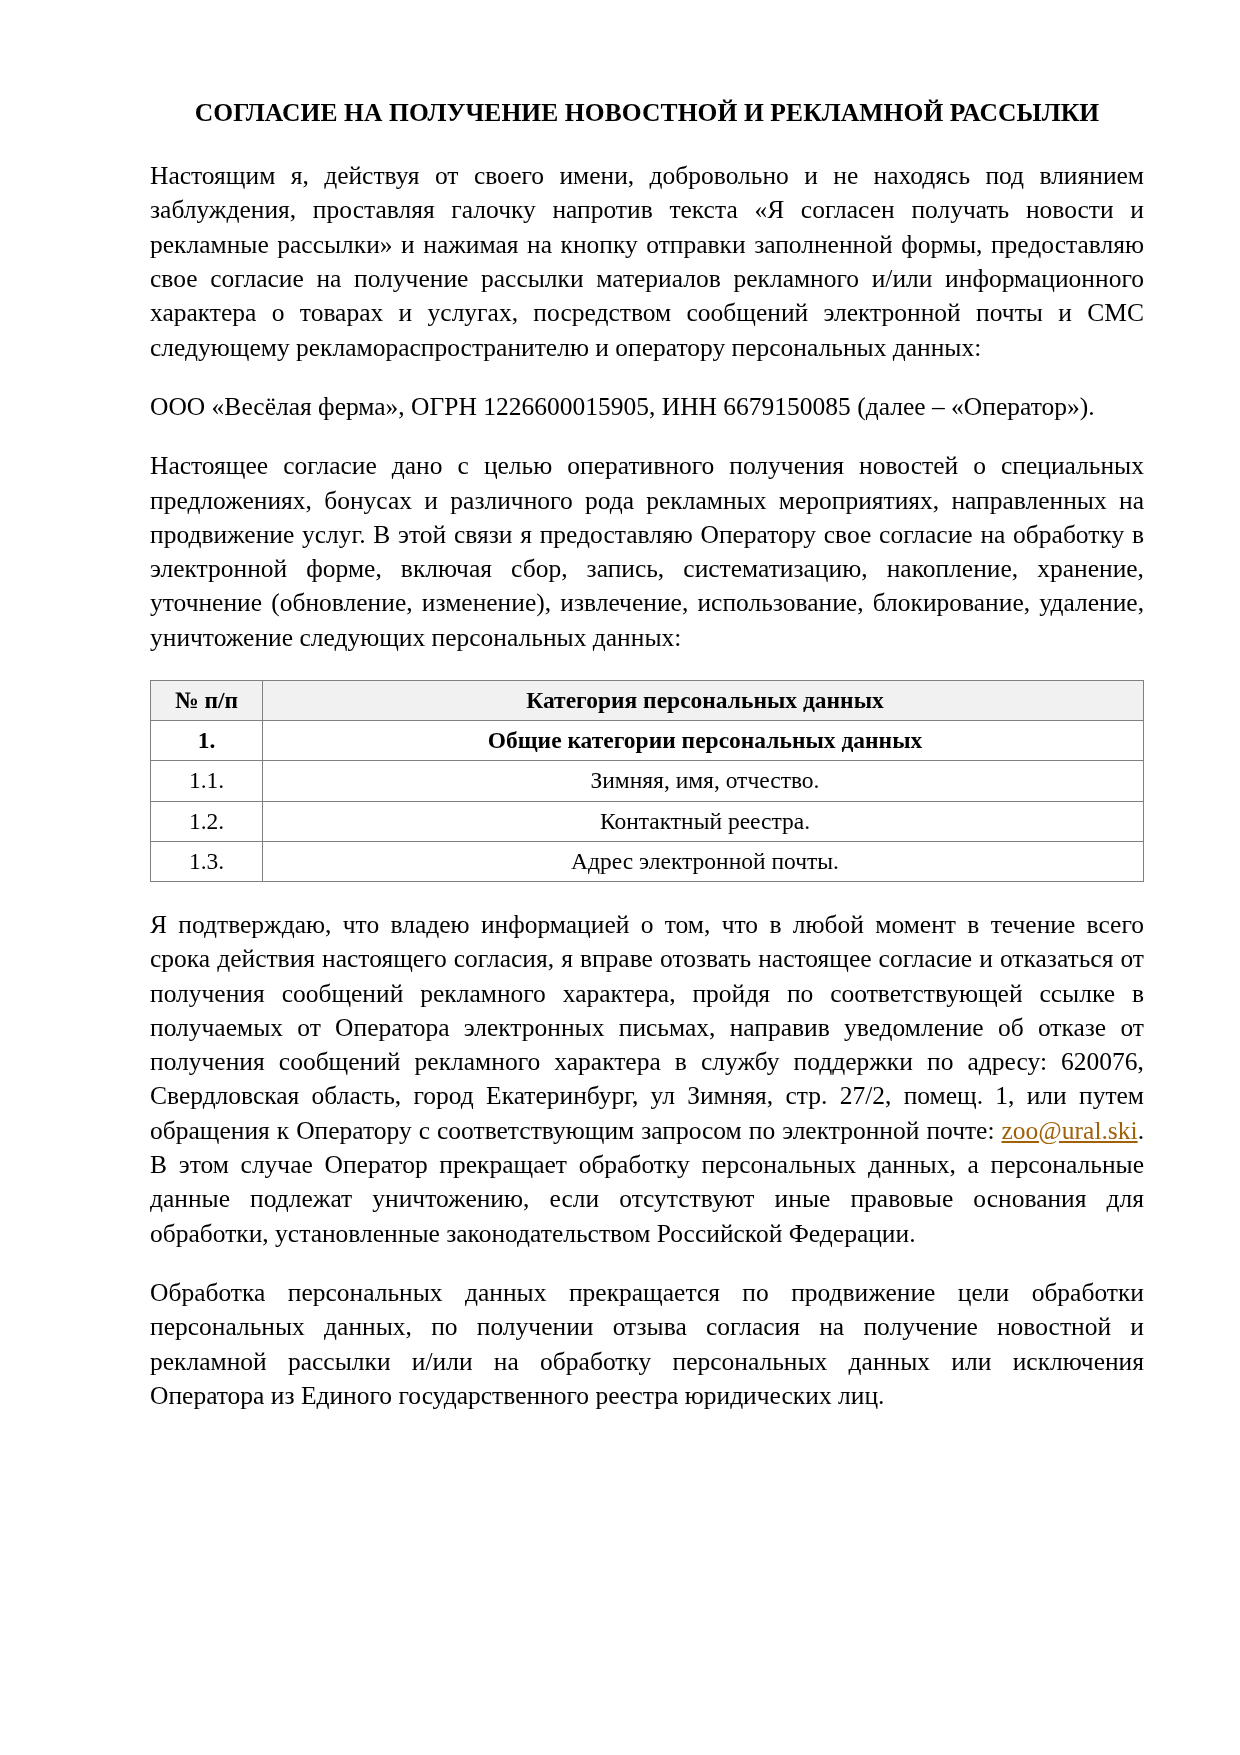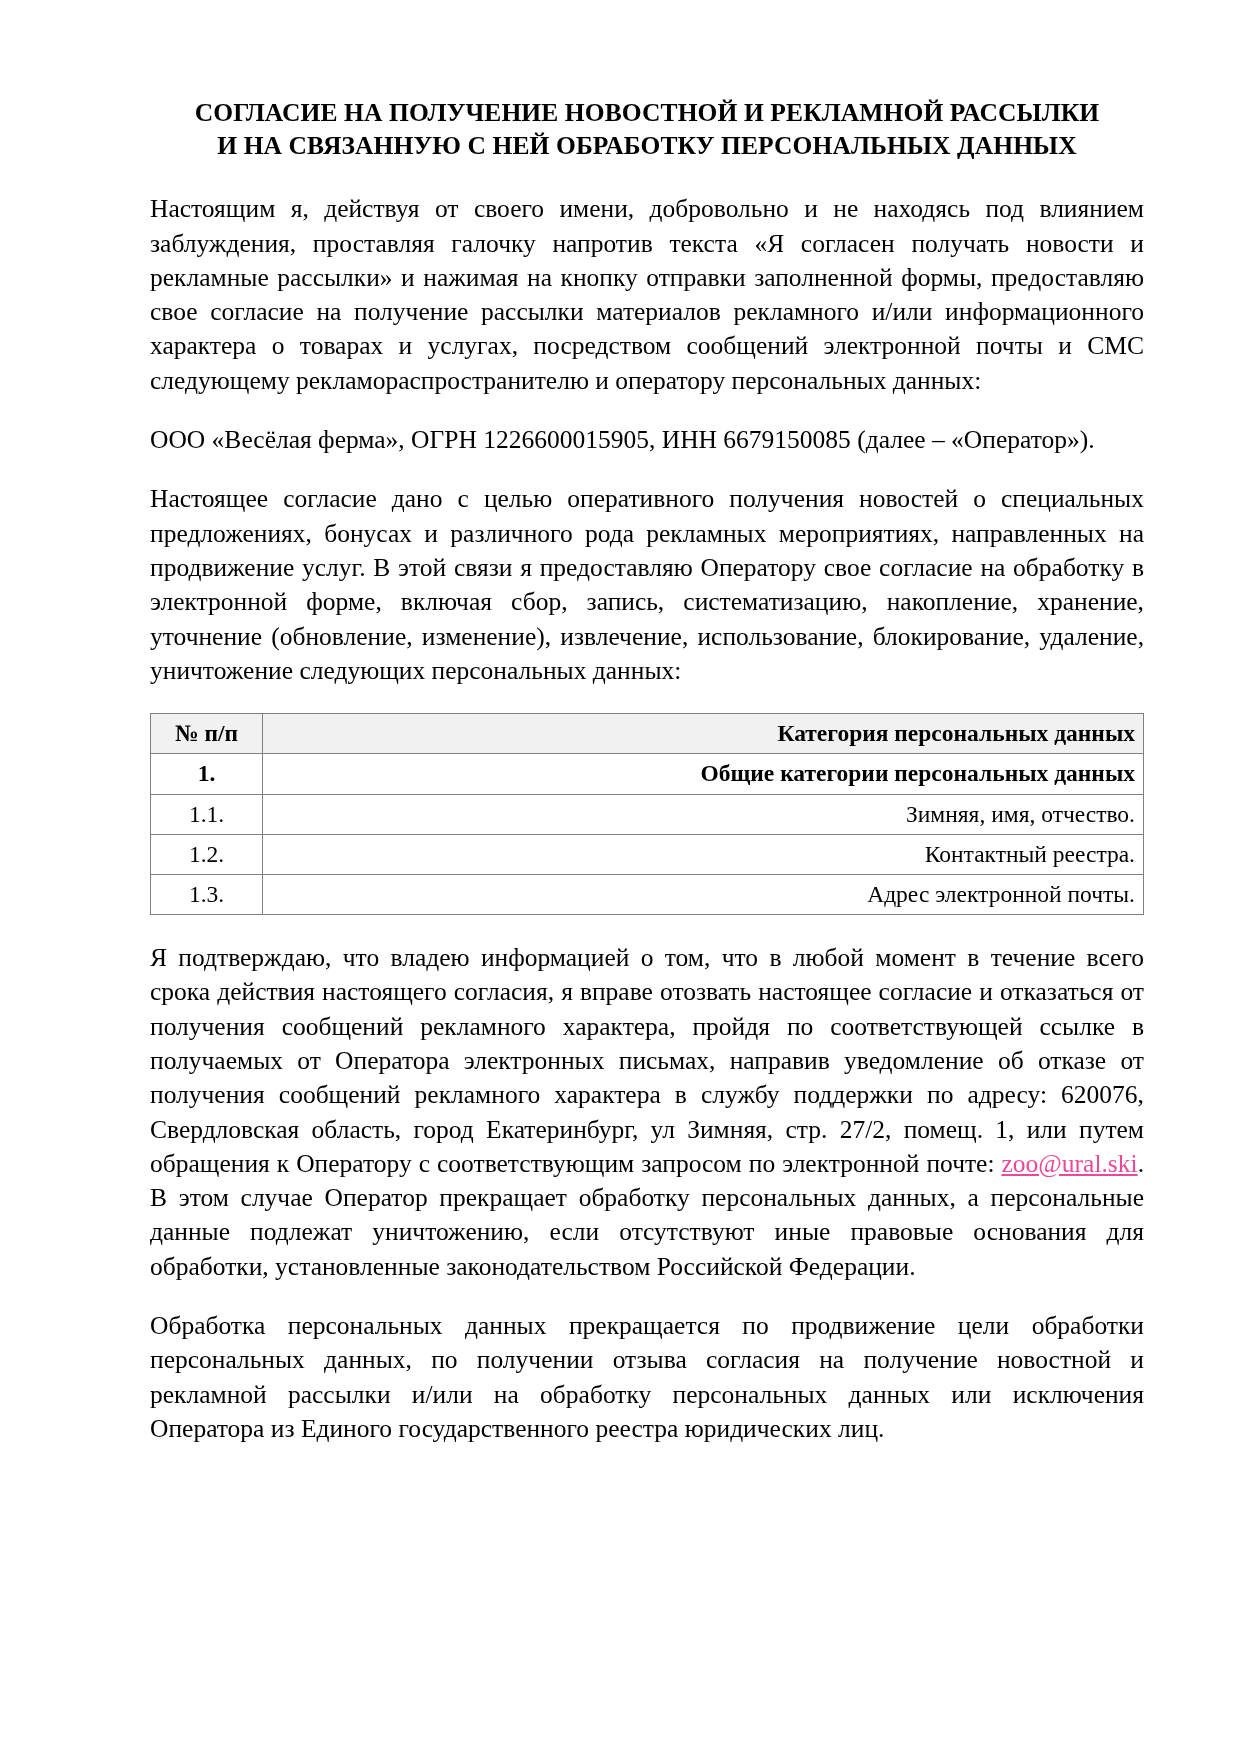--- a/index.html
+++ b/index.html
@@ -46,21 +46,21 @@
     hyphens: none;
   }
   p.body-par.last {
     margin-bottom: 0;
   }
   .nojust {
     text-align: left;
   }
 
   a.mail-link {
-    color: #ec4899;
+    color: #a16207;
     text-decoration: underline;
   }
 
   
   table.pd-table {
     width: 100%;
     border-collapse: collapse;
     margin: 15px 0 26px 0;
     table-layout: fixed;
   }
@@ -70,21 +70,21 @@
     font-size: 23.5px;
     line-height: 1.2;
     padding: 5px 8px 6px 8px;
     vertical-align: middle;
   }
   table.pd-table .col-num {
     width: 95px;
     text-align: center;
   }
   table.pd-table .col-cat {
-    text-align: right;
+    text-align: center;
     padding-left: 12px;
   }
   table.pd-table tr.head-row td {
     background: #f1f1f1;
     font-weight: bold;
   }
   table.pd-table tr.section-row td {
     font-weight: bold;
   }
   table.pd-table tr.section-row td.col-num {
@@ -96,21 +96,20 @@
     margin-top: 2px;
   }
 </style>
 </head>
 <body>
 
 <div class="page">
 
   <h1 class="doc-title">
     <span class="line">СОГЛАСИЕ НА ПОЛУЧЕНИЕ НОВОСТНОЙ И РЕКЛАМНОЙ РАССЫЛКИ</span>
-    <span class="line">И НА СВЯЗАННУЮ С НЕЙ ОБРАБОТКУ ПЕРСОНАЛЬНЫХ ДАННЫХ</span>
   </h1>
 
   <p class="body-par">Настоящим я, действуя от своего имени, добровольно и не находясь под влиянием заблуждения, проставляя галочку напротив текста «Я согласен получать новости и рекламные рассылки» и нажимая на кнопку отправки заполненной формы, предоставляю свое согласие на получение рассылки материалов рекламного и/или информационного характера о товарах и услугах, посредством сообщений электронной почты и СМС следующему рекламораспространителю и оператору персональных данных:</p>
 
   <p class="body-par nojust">ООО «Весёлая ферма», ОГРН 1226600015905, ИНН 6679150085 (далее – «Оператор»).</p>
 
   <p class="body-par">Настоящее согласие дано с целью оперативного получения новостей о специальных предложениях, бонусах и различного рода рекламных мероприятиях, направленных на продвижение услуг. В этой связи я предоставляю Оператору свое согласие на обработку в электронной форме, включая сбор, запись, систематизацию, накопление, хранение, уточнение (обновление, изменение), извлечение, использование, блокирование, удаление, уничтожение следующих персональных данных:</p>
 
   <div class="table-wrap">
     <table class="pd-table">

